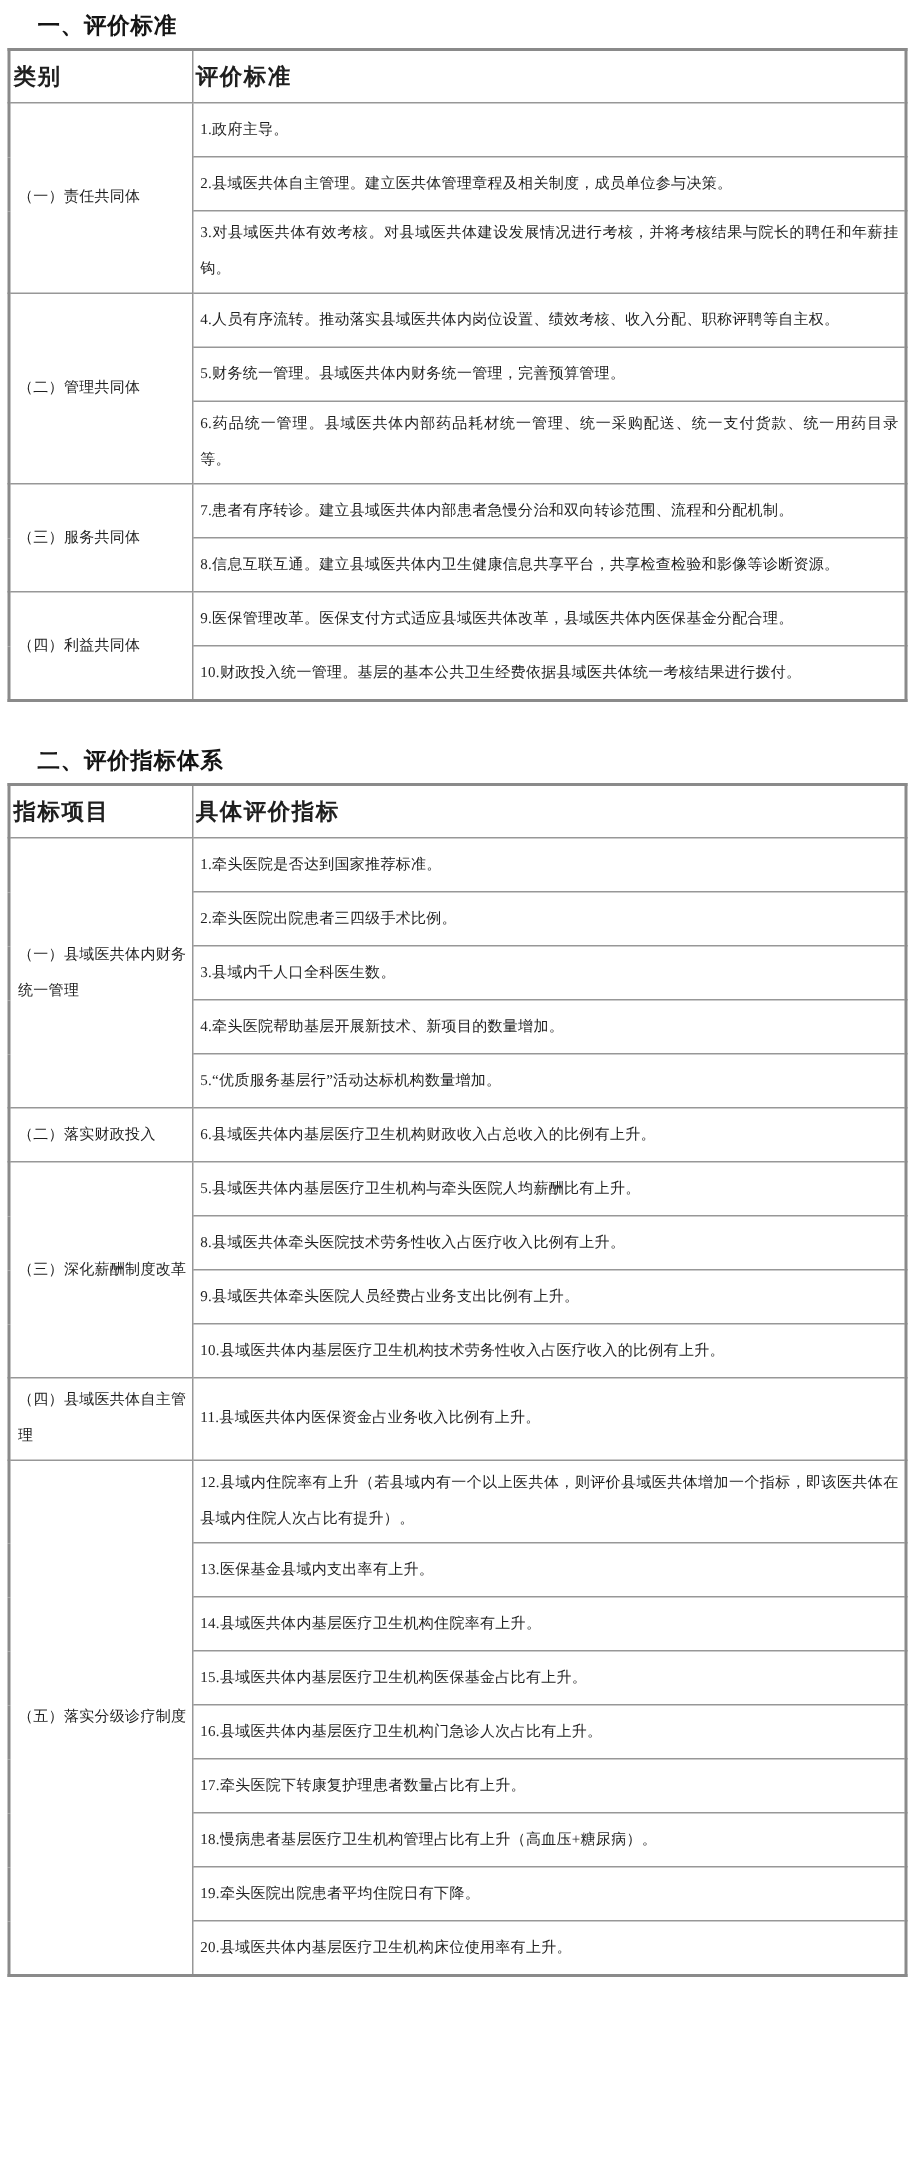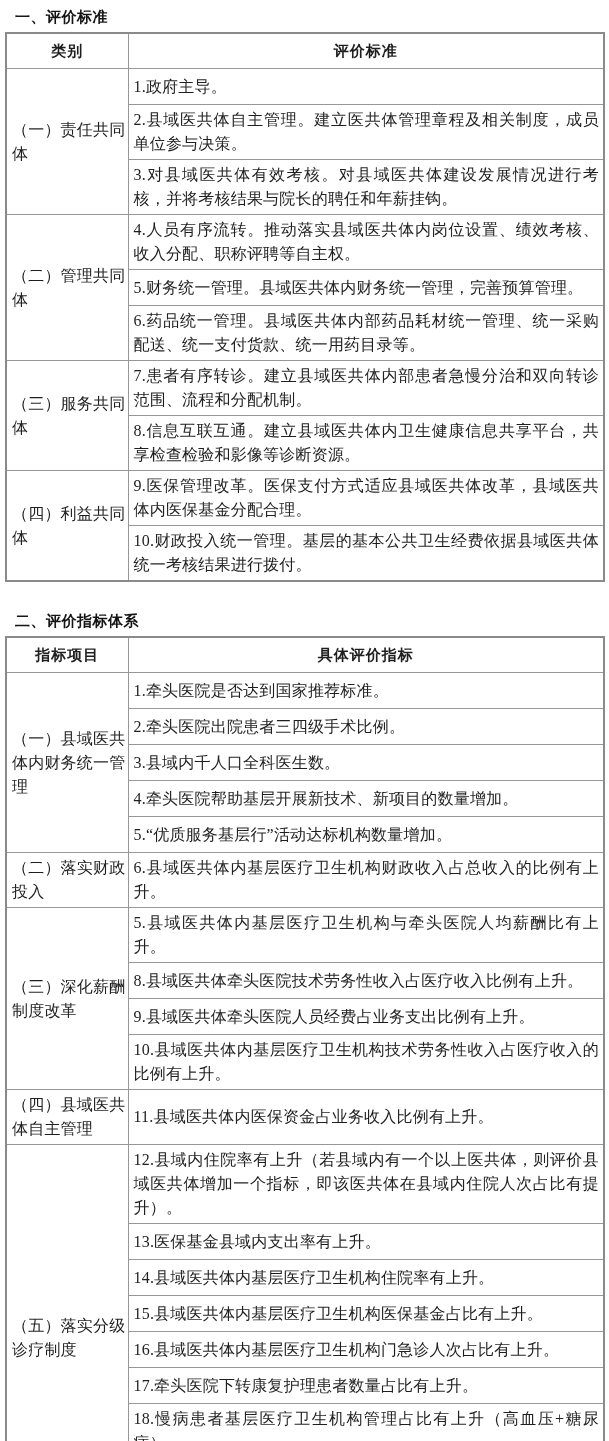--- a/index.html
+++ b/index.html
@@ -13,48 +13,48 @@
     font-family: "Liberation Serif", serif;
   }
   .page {
     padding: 6px 5px 10px 5px;
   }
   .sec-title {
     font-family: "Liberation Sans", sans-serif;
     font-size: 15px;
     font-weight: 700;
     color: #151515;
-    margin: 2px 0 5px 10px;
+    margin: 2px 0 5px 20px;
     letter-spacing: 0.5px;
   }
   .sec-title.second {
     margin-top: 30px;
   }
   table.doc-table {
     border-collapse: collapse;
     table-layout: fixed;
     width: 598px;
     border: 2px solid #8a8a8a;
   }
   .doc-table th,
   .doc-table td {
     border: 1px solid #979797;
   }
   .doc-table th {
     font-family: "Liberation Sans", sans-serif;
     font-size: 15px;
     font-weight: 700;
     height: 30px;
-    text-align: center;
+    text-align: left;
     vertical-align: middle;
     letter-spacing: 1px;
     padding: 2px;
   }
   .doc-table td {
-    font-size: 16px;
+    font-size: 10px;
     line-height: 24px;
     vertical-align: middle;
     height: 29px;
   }
   td.cat {
     font-family: "Liberation Sans", sans-serif;
     font-weight: 400;
     padding: 3px 1px 3px 5px;
     letter-spacing: 0.2px;
     text-align: left;

